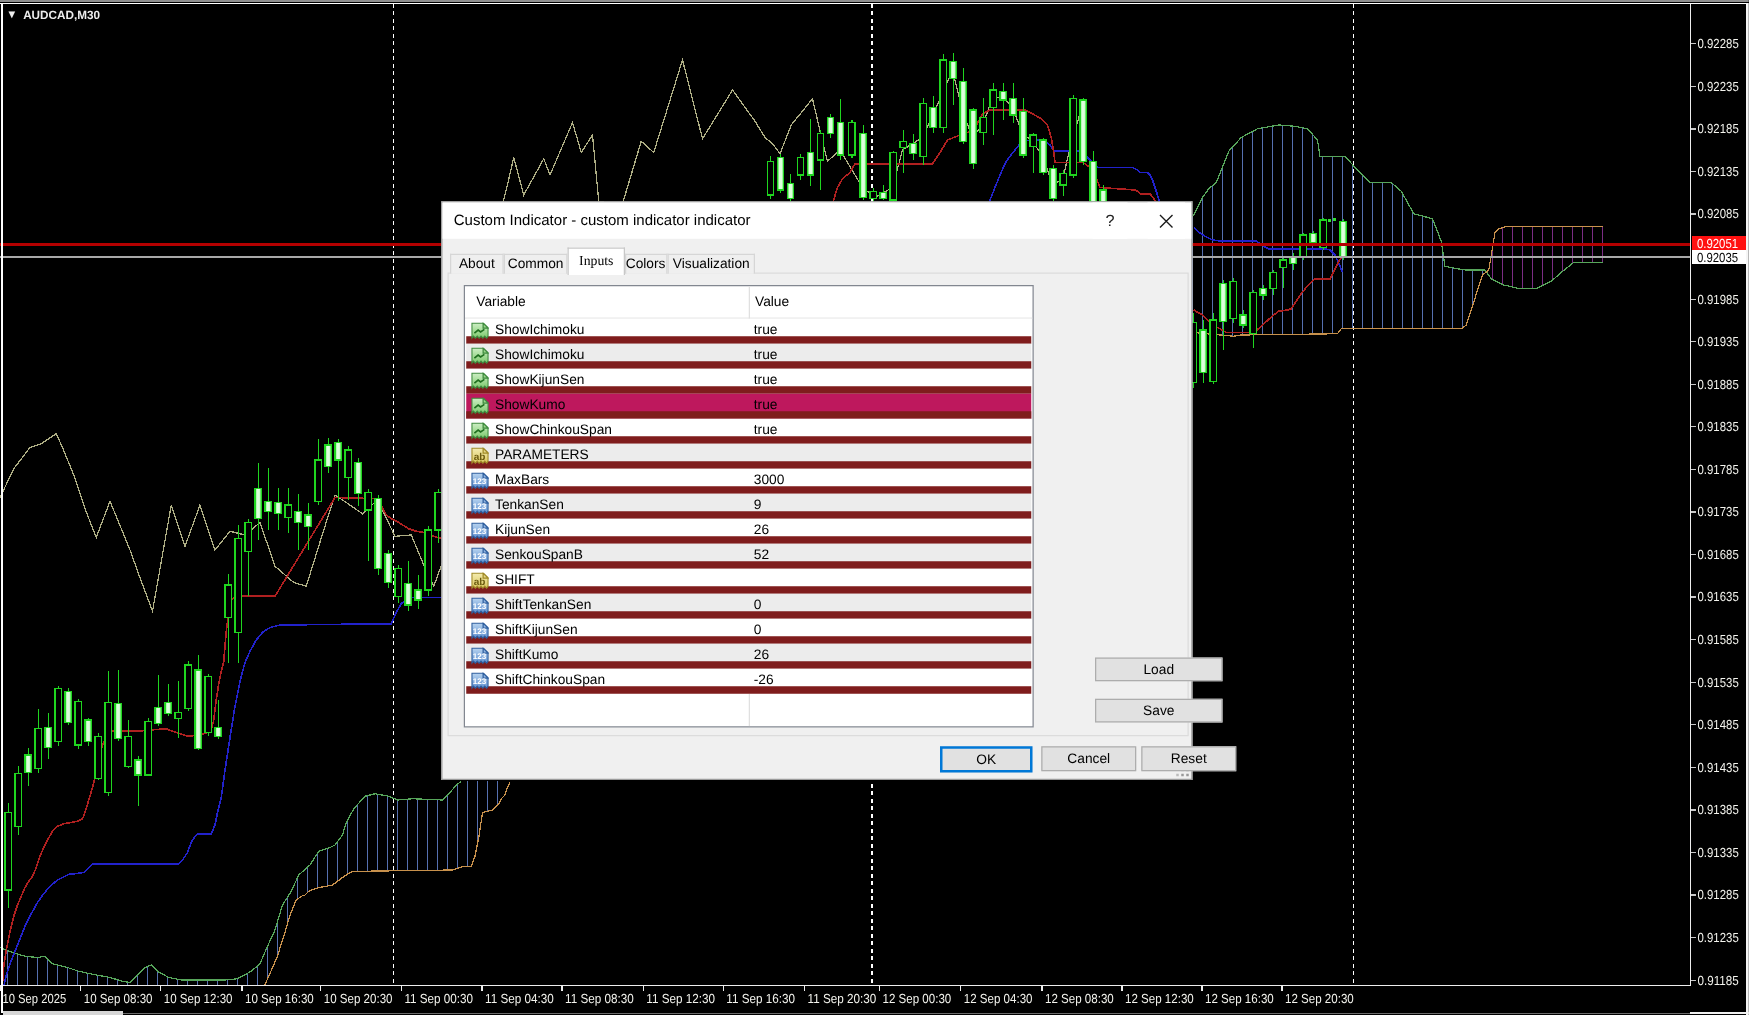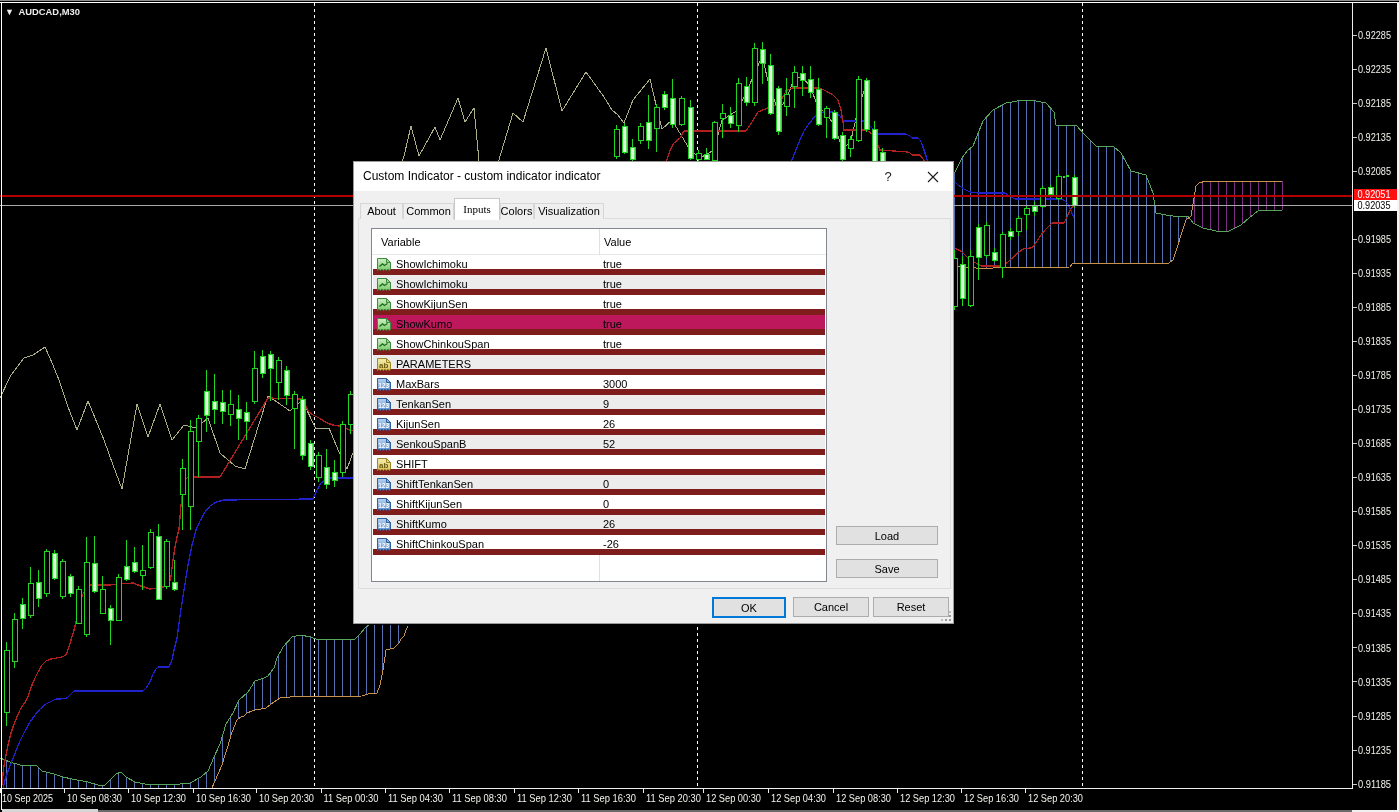--- a/index.html
+++ b/index.html
@@ -9,21 +9,21 @@
 .tab{position:absolute;top:41px;height:16px;background:#EFEFEF;border:1px solid #D6D6D6;border-bottom:none;box-sizing:border-box;font-size:11px;text-align:center;line-height:15px;color:#000;z-index:2;}
 .tab.active{top:36px;height:22px;background:#FFFFFF;line-height:20px;border-color:#C8C8C8;z-index:4;font-family:Liberation Serif, serif;}
 #panel{position:absolute;left:4px;top:56px;width:593px;height:371px;background:#F0F0F0;border:1px solid #DCDCDC;box-sizing:border-box;z-index:1;}
 #table{position:absolute;left:17px;top:66px;width:456px;height:354px;background:#FFFFFF;border:1px solid #828790;box-sizing:border-box;z-index:3;font-size:11px;overflow:hidden;}
 #thead{position:absolute;left:0;top:0;width:100%;height:26px;line-height:26px;color:#000;border-bottom:1px solid #E8E8E8;box-sizing:border-box;}
 #tdiv{position:absolute;left:227px;top:0;width:1px;height:352px;background:#E0E0E0;}
 .trow{position:absolute;left:1px;width:452px;height:20px;border-bottom:6px solid #7f1d1d;box-sizing:border-box;}
 .ticon{position:absolute;left:4px;top:3px;width:22px;height:14px;}
 .tname{position:absolute;left:23px;top:0;line-height:19px;color:#000;}
 .tval{position:absolute;left:230px;top:0;line-height:19px;color:#000;}
-.btn{position:absolute;background:#E1E1E1;border:1px solid #ADADAD;box-sizing:border-box;font-size:11px;font-family:"Liberation Sans",sans-serif;color:#000;padding:0;z-index:6;}
+.btn{position:absolute;background:#E1E1E1;border:1px solid #ADADAD;box-sizing:border-box;font-size:11px;font-family:"Liberation Sans",sans-serif;color:#000;padding:0;z-index:6;margin-left:40px;}
 .btn.ok{border:2px solid #0078D7;}
 #grip{position:absolute;right:2px;bottom:2px;width:9px;height:9px;}
 #grip:before{content:"";position:absolute;right:0;bottom:0;width:2px;height:2px;background:#999;box-shadow:-4px 0 #999,0 -4px #999,-8px 0 #bbb,0 -8px #bbb,-4px -4px #bbb;}
 </style></head>
 <body>
 <svg width="1399" height="812" viewBox="0 0 1399 812" font-family="Liberation Sans, sans-serif" shape-rendering="crispEdges" style="position:absolute;left:0;top:0">
     <defs>
       <linearGradient id="cg" x1="0" y1="0" x2="1" y2="0">
         <stop offset="0" stop-color="#25D825"></stop>
         <stop offset="0.3" stop-color="#DDFFDD"></stop>

